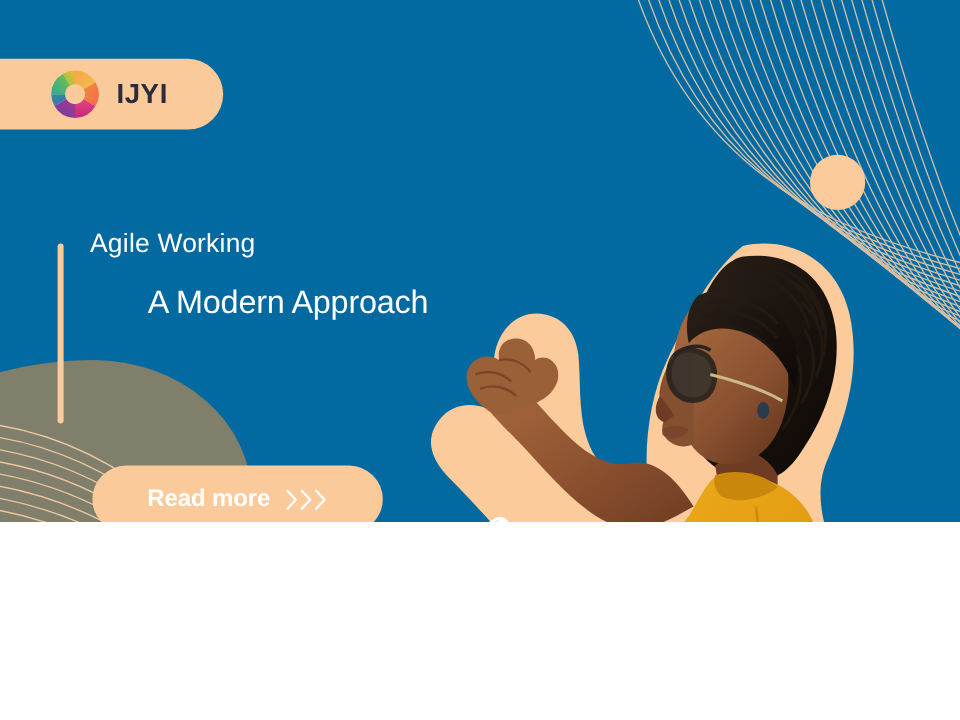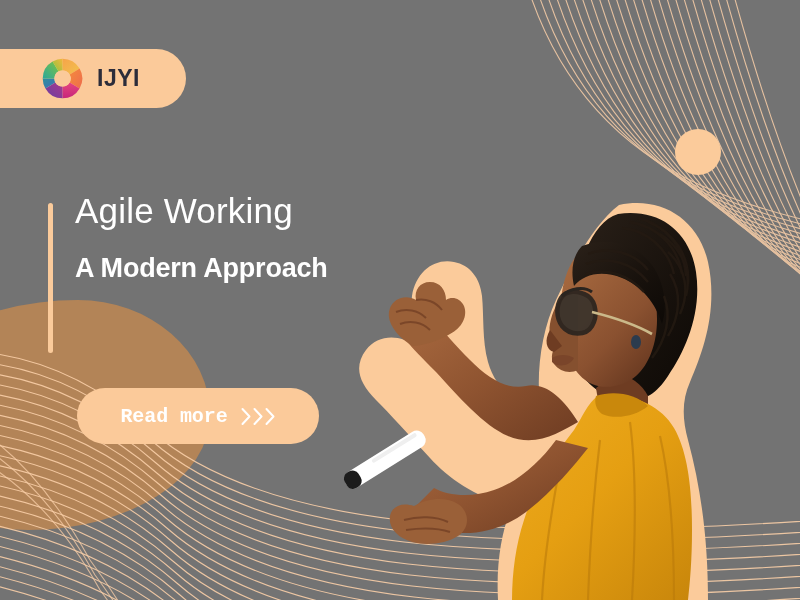--- a/index.html
+++ b/index.html
@@ -3,23 +3,23 @@
 <meta charset="utf-8">
 <style>
   html, body {
     margin: 0;
     padding: 0;
     background: #ffffff;
   }
   #banner {
     position: relative;
     width: 800px;
-    height: 600px;
+    height: 435px;
     overflow: hidden;
-    background: #737373;
+    background: #0369a1;
     font-family: "Liberation Sans", sans-serif;
   }
 
   
   .deco-layer {
     position: absolute;
     inset: 0;
     pointer-events: none;
   }
   .deco-svg { position:absolute; top:0; left:0; width:800px; height:600px; }
@@ -79,56 +79,57 @@
     background: #FBCB9B;
     border-radius: 3px;
   }
   .copy {
     position: absolute;
     left: 75px;
     top: 190px;
     width: 330px;
   }
   .eyebrow {
-    font-size: 35px;
+    font-size: 22px;
     font-weight: 300;
     color: #FFFFFF;
     line-height: 1.2;
     letter-spacing: .2px;
     margin: 0 0 18px 0;
     white-space: nowrap;
   }
   .headline {
     font-size: 27px;
-    font-weight: bold;
+    font-weight: normal;
     color: #FFFFFF;
     line-height: 1.38;
     margin: 0;
     letter-spacing: -.2px;
+    text-align: center;
   }
 
   
   .cta {
     position: absolute;
     left: 77px;
     top: 388px;
     width: 242px;
     height: 56px;
     background: #FBCA9A;
     border: none;
     border-radius: 28px;
     display: flex;
     align-items: center;
     justify-content: center;
     gap: 13px;
     cursor: pointer;
     padding: 0;
   }
   .cta-label {
-    font-family: Liberation Mono, monospace;
+    font-family: Liberation Sans, sans-serif;
     font-size: 20px;
     font-weight: bold;
     color: #FFFFFF;
     letter-spacing: -.1px;
   }
   .cta-chevrons { display: flex; align-items: center; gap: 1px; }
 
   
   .photo { position: absolute; left: 330px; top: 200px; width: 400px; height: 400px; }
   .photo svg { display:block; }

